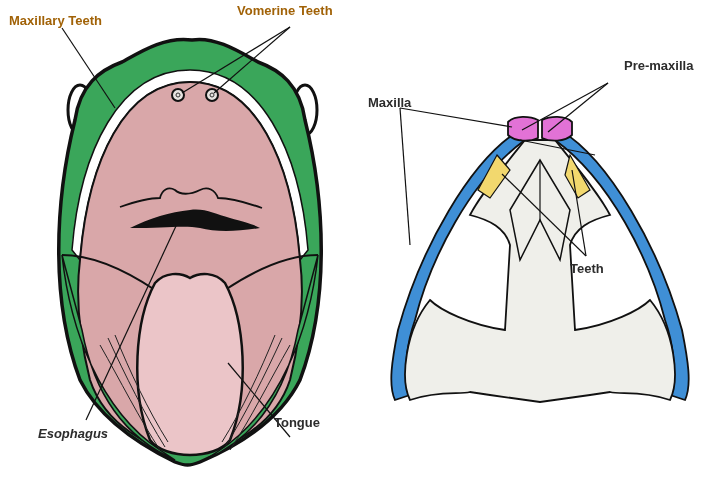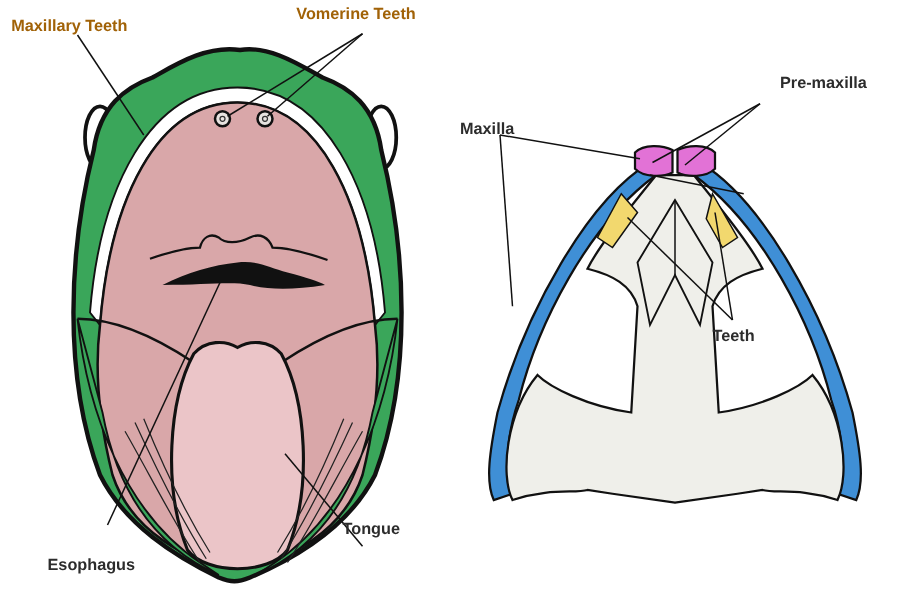--- a/index.html
+++ b/index.html
@@ -72,17 +72,17 @@
     <line x1="608" y1="83" x2="522" y2="130" stroke="#111" stroke-width="1.2"></line>
     <line x1="608" y1="83" x2="548" y2="132" stroke="#111" stroke-width="1.2"></line>
     <line x1="586" y1="256" x2="502" y2="174" stroke="#111" stroke-width="1.2"></line>
     <line x1="586" y1="256" x2="572" y2="170" stroke="#111" stroke-width="1.2"></line>
     <line x1="520" y1="140" x2="595" y2="155" stroke="#111" stroke-width="1.2"></line>
   </g>
 </svg>
 
 <div class="lbl blue" style="left:9px;top:14px;">Maxillary Teeth</div>
 <div class="lbl blue" style="left:237px;top:4px;">Vomerine Teeth</div>
-<div class="lbl dark" style="left:38px;top:445px;">Esophagus</div>
+<div class="lbl dark" style="left:38px;top:427px;font-style:italic;">Esophagus</div>
 <div class="lbl dark" style="left:274px;top:416px;">Tongue</div>
 <div class="lbl dark" style="left:368px;top:96px;">Maxilla</div>
 <div class="lbl dark" style="left:584px;top:59px;padding-left:40px;">Pre-maxilla</div>
 <div class="lbl dark" style="left:570px;top:262px;">Teeth</div>
 
 </body></html>

